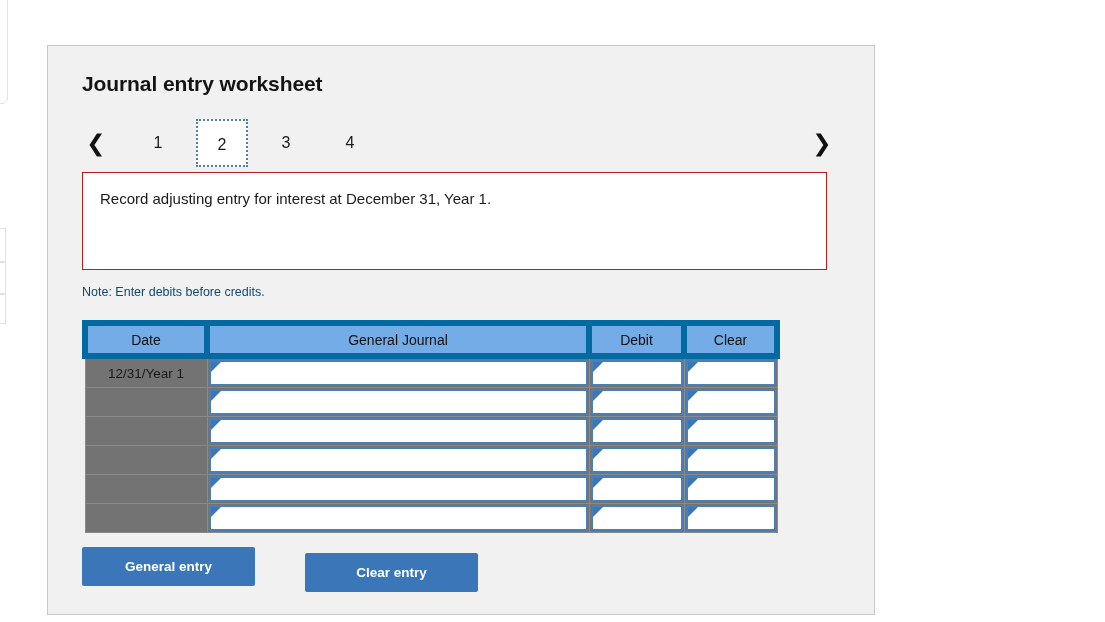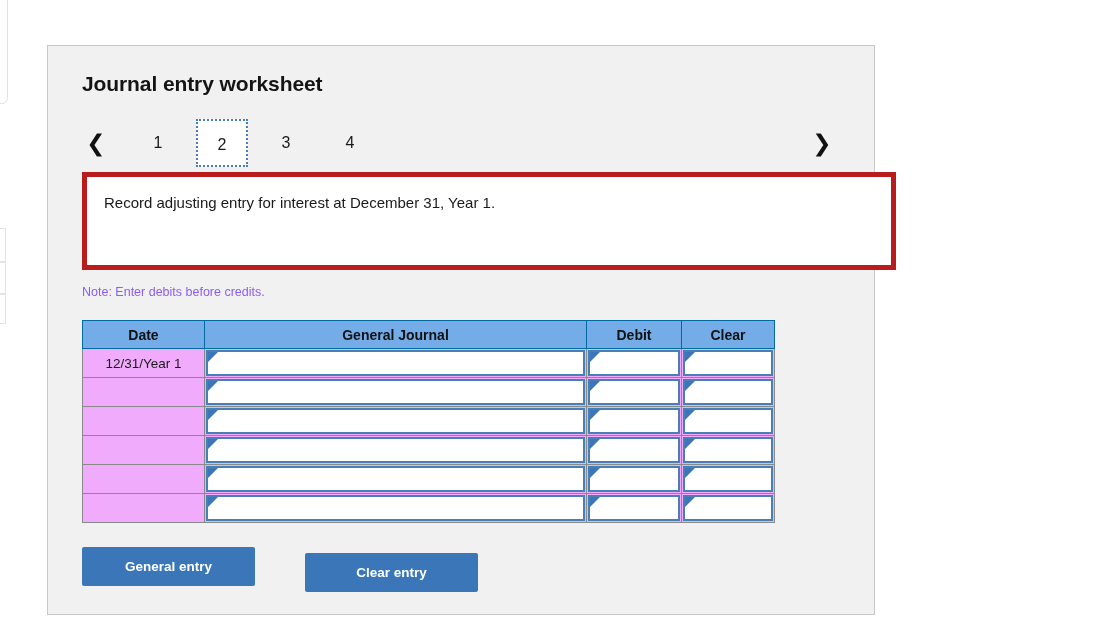--- a/index.html
+++ b/index.html
@@ -92,67 +92,67 @@
   .tab.active {
     background: #ffffff;
     border: 2px dotted #4a7fb5;
   }
 
   
   .instruction-box {
     position: absolute;
     left: 34px;
     top: 126px;
-    width: 814px;
+    width: 745px;
     height: 98px;
     background: #ffffff;
-    border: 5px solid #b91c1c;
+    border: 1px solid #b91c1c;
     box-sizing: border-box;
   }
   .instruction-text {
     position: absolute;
     left: 17px;
     top: 16px;
     right: 10px;
     font-size: 15px;
     color: #1a1a1a;
     line-height: 20px;
   }
 
   .note {
     position: absolute;
     left: 34px;
     top: 239px;
     font-size: 12.5px;
-    color: #8b5cf6;
+    color: #0c4a6e;
   }
 
   
   .jtable {
     position: absolute;
     left: 34px;
     top: 274px;
     border-collapse: collapse;
     table-layout: fixed;
   }
   .jtable th {
     background: #74ace8;
-    border: 1px solid #0369a1;
+    border: 6px solid #0369a1;
     font-size: 14px;
-    font-weight: bold;
+    font-weight: normal;
     color: #111111;
     height: 27px;
     padding: 0;
     text-align: center;
   }
   .jtable td {
     border: 1px solid #8a8a8a;
     height: 28px;
     padding: 0;
-    background: #f0abfc;
+    background: #737373;
     vertical-align: middle;
   }
   .col-date   { width: 122px; }
   .col-gj     { width: 382px; }
   .col-debit  { width: 95px; }
   .col-credit { width: 93px; }
 
   .date-cell {
     text-align: center;
     font-size: 13.5px;

